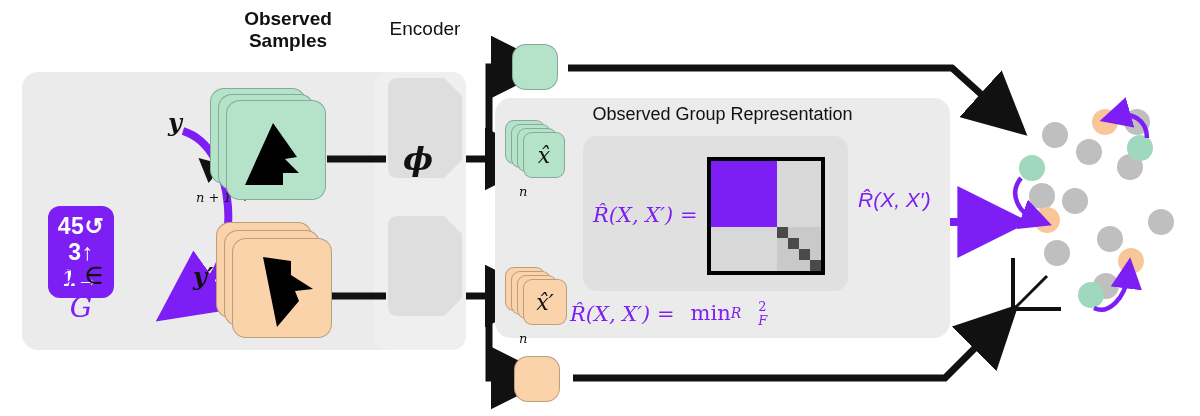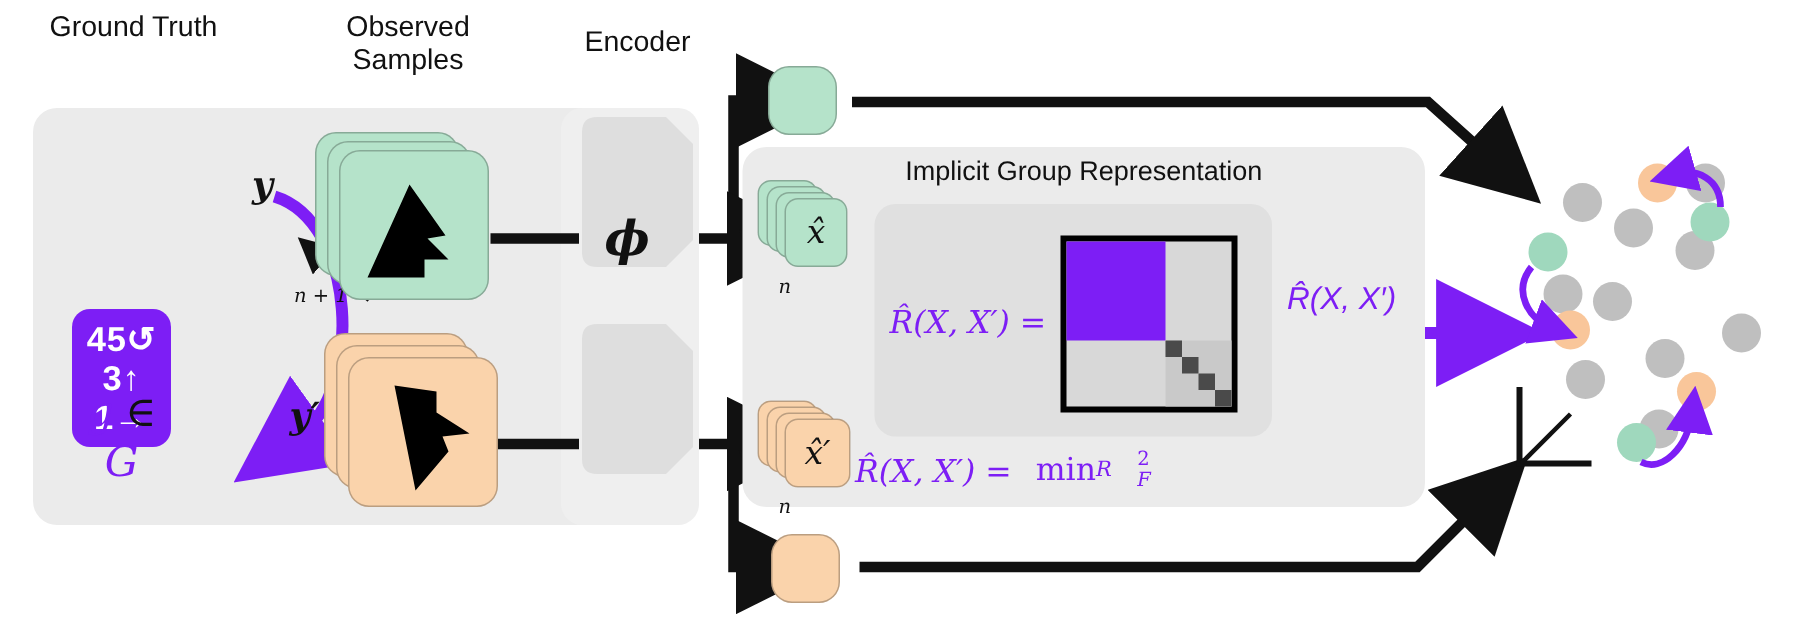--- a/index.html
+++ b/index.html
@@ -18,24 +18,23 @@
   .gline{font-size:23px;font-weight:bold;line-height:26px;letter-spacing:.5px;white-space:nowrap;}
   .mathi{font-family:"DejaVu Serif",serif;font-style:italic;}
   .purple{color:#7d1ef5;}
   svg{position:absolute;left:0;top:0;overflow:visible;}
   .nolabel{font-family:"DejaVu Serif",serif;font-style:italic;font-size:13px;color:#111;}
 </style>
 </head>
 <body>
 
 <div class="abs hdr" style="left:14px;top:8px;width:150px;">
-  <div>Ground Truth</div>
-</div>
-
-<div class="abs hdr" style="left:212px;top:8px;width:120px;">
+</div>
+
+<div class="abs hdr" style="left:228px;top:8px;width:120px;font-weight:bold;">
   <div>Observed</div>
   <div>Samples</div>
 </div>
 
 <div class="abs hdr" style="left:370px;top:18px;width:110px;">
   <span>Encoder</span>
 </div>
 
 <div class="abs panel" style="left:22px;top:72px;width:443px;height:278px;"></div>
 
@@ -136,21 +135,21 @@
 <div class="abs" style="left:388px;top:140px;width:60px;text-align:center;font-size:32px;
             font-family:'DejaVu Serif',serif;font-style:italic;font-weight:bold;">
   <span>ϕ</span>
 </div>
 
 <div class="abs card green" style="left:512px;top:44px;width:46px;height:46px;"></div>
 <div class="abs card orange" style="left:514px;top:356px;width:46px;height:46px;"></div>
 
 <div class="abs panel" style="left:495px;top:98px;width:455px;height:240px;"></div>
 <div class="abs igr-title" style="left:495px;top:104px;width:455px;">
-  <span>Implicit Group Representation</span>
+  <span>Observed Group Representation</span>
 </div>
 <div class="abs panel2" style="left:583px;top:136px;width:265px;height:155px;"></div>
 
 <div class="abs card green" style="left:505px;top:120px;width:40px;height:44px;border-radius:9px;"></div>
 <div class="abs card green" style="left:511px;top:124px;width:40px;height:44px;border-radius:9px;"></div>
 <div class="abs card green" style="left:517px;top:128px;width:40px;height:44px;border-radius:9px;"></div>
 <div class="abs card green" style="left:523px;top:132px;width:42px;height:46px;border-radius:9px;
             display:flex;align-items:center;justify-content:center;
             font-family:'DejaVu Serif',serif;font-style:italic;font-size:22px;">
   <span>x̂</span>

